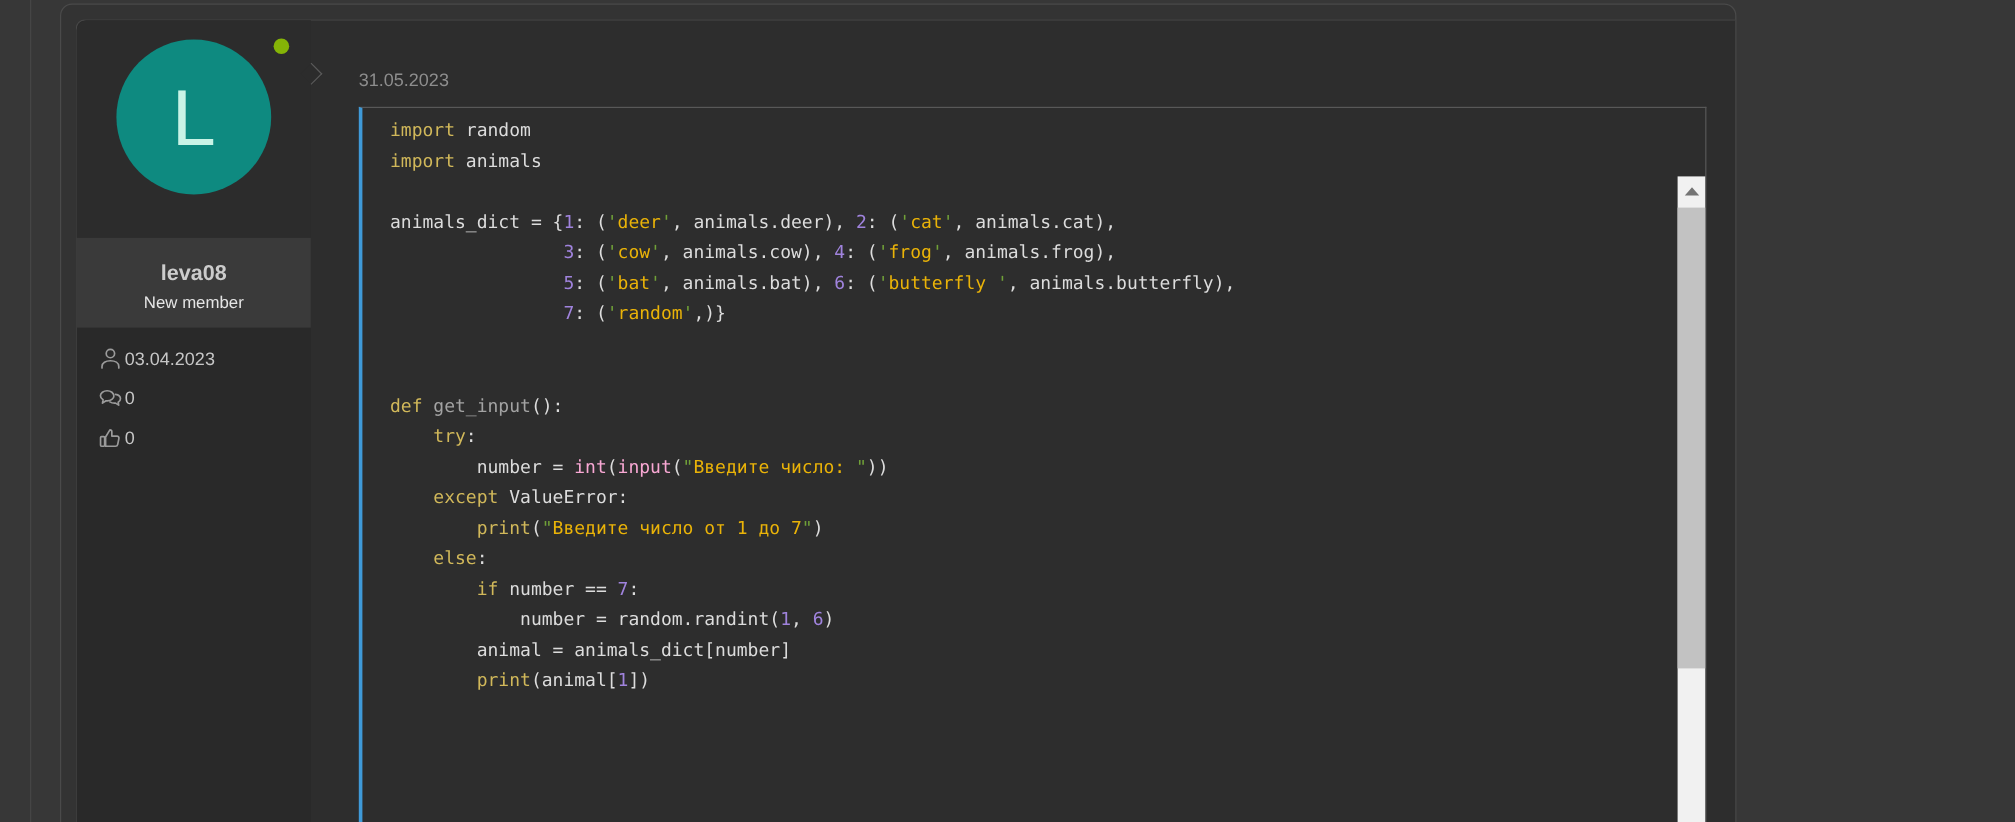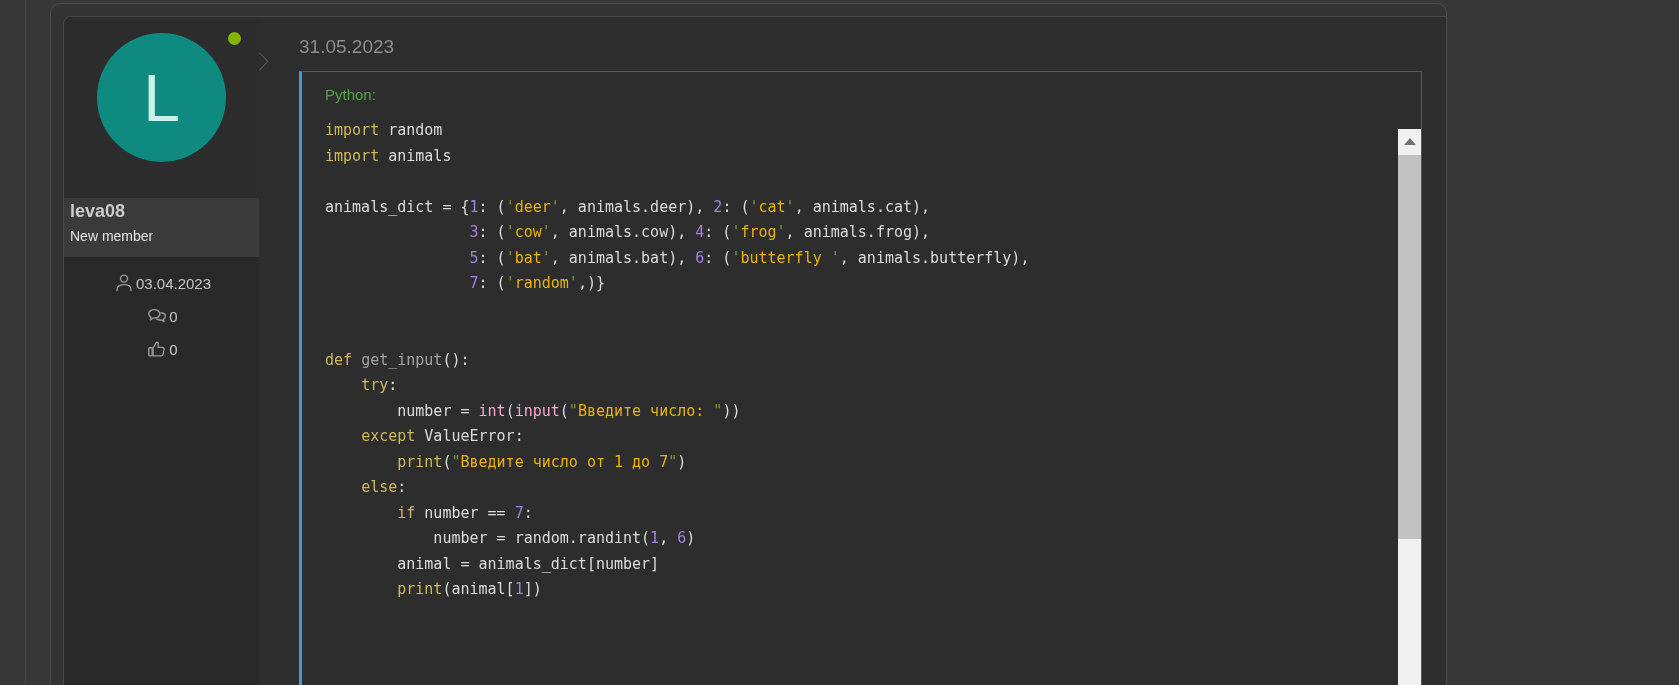--- a/index.html
+++ b/index.html
@@ -42,34 +42,34 @@
   .online-dot {
     position:absolute; right:18px; top:15px; width:13px; height:13px;
     border-radius:50%; background:#85b407;
   }
   .avatar-arrow {
     position:absolute; right:-7px; top:38px; width:13px; height:13px;
     background:#2c2c2c; border-top:1px solid #5a5a5a; border-right:1px solid #5a5a5a;
     transform:rotate(45deg);
   }
   .user-name-panel {
-    background:#3a3a3a; text-align:left; padding:3px 6px 13px 6px;
+    background:#3a3a3a; text-align:center; padding:19px 6px 13px 6px;
   }
   .user-name { color:#cccccc; font-size:18px; font-weight:bold; cursor:pointer; }
   .user-role { color:#e5e5e5; font-size:14px; margin-top:6px; }
   .user-stats { padding:14px 16px; flex:1; }
   .stat-row {
-    display:flex; align-items:center; justify-content:center;
+    display:flex; align-items:center; justify-content:flex-start;
     margin-bottom:9px; height:24px;
   }
   .stat-row svg { width:24px; height:24px; stroke:#9b9b9b; fill:none; stroke-width:1.4; }
   .stat-value { color:#c6c6c6; font-size:15px; }
   
   .message-main { flex:1; padding:14px 24px 0 40px; position:relative; }
-  .post-date { color:#8d8d8d; font-size:19px; margin-top:5px; }
+  .post-date { color:#8d8d8d; font-size:15px; margin-top:28px; }
   .post-title { color:#d0d0d0; font-size:20px; margin-top:18px; font-weight:400; }
   
   .code-block {
     margin-top:13px; height:625px; position:relative;
     background:#2d2d2d;
     border:1px solid #585858; border-left:3px solid #3f9ad8;
   }
   .code-header { color:#55a44a; font-size:15px; padding:14px 24px 9px 23px; }
   .code-pre {
     font-family:"DejaVu Sans Mono", monospace;
@@ -146,21 +146,20 @@
           </svg>
           <span class="stat-value">0</span>
         </div>
       </div>
     </aside>
 
     <div class="message-main">
       <div class="post-date">31.05.2023</div>
 
       <div class="code-block">
-        <div class="code-header">Python:</div>
         <pre class="code-pre"><div class="code-line"><span class="tk-kw">import</span><span class="tk-pln"> random</span></div><div class="code-line"><span class="tk-kw">import</span><span class="tk-pln"> animals</span></div><div class="code-line">&nbsp;</div><div class="code-line"><span class="tk-pln">animals_dict = {</span><span class="tk-num">1</span><span class="tk-pln">: (</span><span class="tk-q">'</span><span class="tk-str">deer</span><span class="tk-q">'</span><span class="tk-pln">, animals.deer), </span><span class="tk-num">2</span><span class="tk-pln">: (</span><span class="tk-q">'</span><span class="tk-str">cat</span><span class="tk-q">'</span><span class="tk-pln">, animals.cat),</span></div><div class="code-line"><span class="tk-pln">                </span><span class="tk-num">3</span><span class="tk-pln">: (</span><span class="tk-q">'</span><span class="tk-str">cow</span><span class="tk-q">'</span><span class="tk-pln">, animals.cow), </span><span class="tk-num">4</span><span class="tk-pln">: (</span><span class="tk-q">'</span><span class="tk-str">frog</span><span class="tk-q">'</span><span class="tk-pln">, animals.frog),</span></div><div class="code-line"><span class="tk-pln">                </span><span class="tk-num">5</span><span class="tk-pln">: (</span><span class="tk-q">'</span><span class="tk-str">bat</span><span class="tk-q">'</span><span class="tk-pln">, animals.bat), </span><span class="tk-num">6</span><span class="tk-pln">: (</span><span class="tk-q">'</span><span class="tk-str">butterfly </span><span class="tk-q">'</span><span class="tk-pln">, animals.butterfly),</span></div><div class="code-line"><span class="tk-pln">                </span><span class="tk-num">7</span><span class="tk-pln">: (</span><span class="tk-q">'</span><span class="tk-str">random</span><span class="tk-q">'</span><span class="tk-pln">,)}</span></div><div class="code-line">&nbsp;</div><div class="code-line">&nbsp;</div><div class="code-line"><span class="tk-kw">def</span><span class="tk-pln"> </span><span class="tk-fn">get_input</span><span class="tk-pln">():</span></div><div class="code-line"><span class="tk-pln">    </span><span class="tk-kw">try</span><span class="tk-pln">:</span></div><div class="code-line"><span class="tk-pln">        number = </span><span class="tk-bi">int</span><span class="tk-pln">(</span><span class="tk-bi">input</span><span class="tk-pln">(</span><span class="tk-q">"</span><span class="tk-str">Введите число: </span><span class="tk-q">"</span><span class="tk-pln">))</span></div><div class="code-line"><span class="tk-pln">    </span><span class="tk-kw">except</span><span class="tk-pln"> ValueError:</span></div><div class="code-line"><span class="tk-pln">        </span><span class="tk-kw">print</span><span class="tk-pln">(</span><span class="tk-q">"</span><span class="tk-str">Введите число от 1 до 7</span><span class="tk-q">"</span><span class="tk-pln">)</span></div><div class="code-line"><span class="tk-pln">    </span><span class="tk-kw">else</span><span class="tk-pln">:</span></div><div class="code-line"><span class="tk-pln">        </span><span class="tk-kw">if</span><span class="tk-pln"> number == </span><span class="tk-num">7</span><span class="tk-pln">:</span></div><div class="code-line"><span class="tk-pln">            number = random.randint(</span><span class="tk-num">1</span><span class="tk-pln">, </span><span class="tk-num">6</span><span class="tk-pln">)</span></div><div class="code-line"><span class="tk-pln">        animal = animals_dict[number]</span></div><div class="code-line"><span class="tk-pln">        </span><span class="tk-kw">print</span><span class="tk-pln">(animal[</span><span class="tk-num">1</span><span class="tk-pln">])</span></div></pre>
 
         <div class="code-scrollbar">
           <div class="sb-btn-up">
             <span class="sb-arrow-up"></span>
           </div>
           <div class="sb-thumb"></div>
         </div>
       </div>
     </div>

